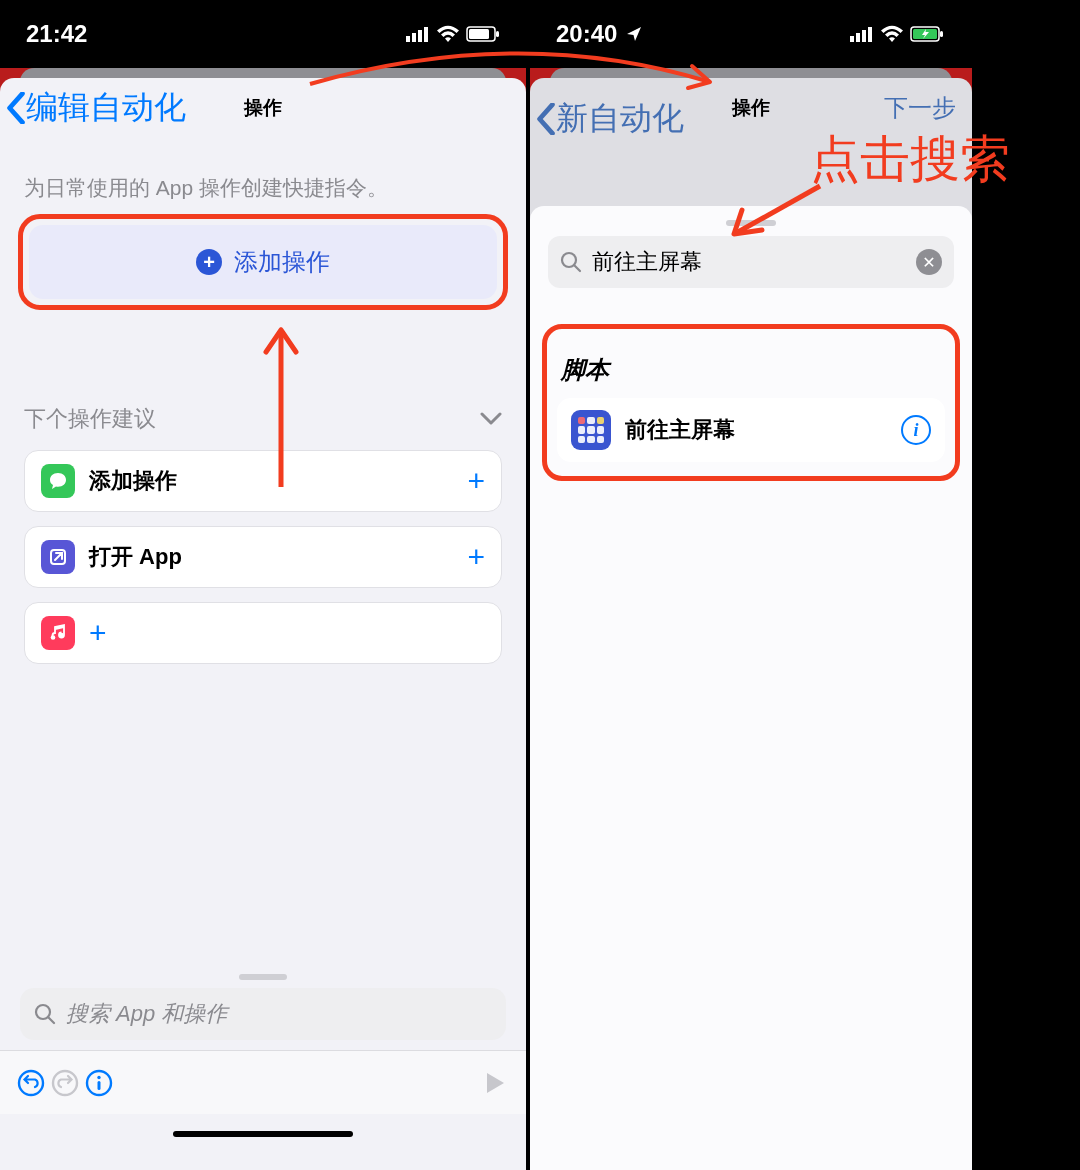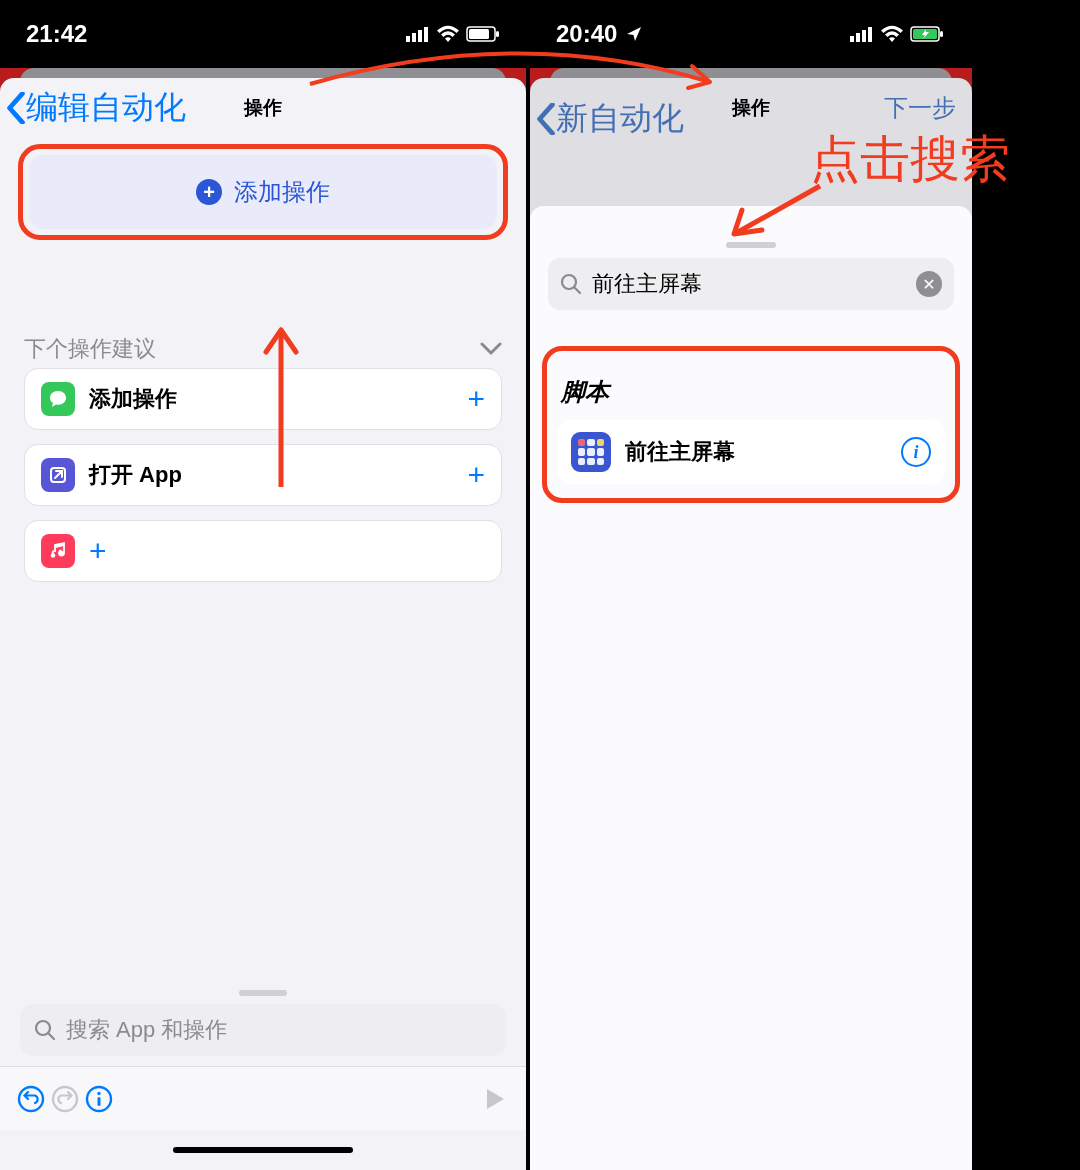--- a/index.html
+++ b/index.html
@@ -28,42 +28,42 @@
   .nav-title { font-weight: 600; font-size: 19px; color: #000; }
   .nav-right { position: absolute; right: 16px; color: #007aff; font-size: 24px; }
   .nav-right.dim { color: #446fb3; }
 
   
   .body-pad { padding: 12px 24px; }
   .hint { color: #8a8a8f; font-size: 21px; margin: 24px 0 18px 0; }
   .add-action-btn { width: 100%; height: 74px; background: #e9eafa; border: none; border-radius: 14px; display: flex; align-items: center; justify-content: center; gap: 12px; color: #2b56d6; font-size: 24px; font-weight: 500; }
   .add-action-btn .plus-circle { width: 26px; height: 26px; border-radius: 50%; background: #2b56d6; color: #fff; display: flex; align-items: center; justify-content: center; font-size: 20px; font-weight: 700; line-height: 1; }
   .highlight-red { border: 5px solid #f23c1f; border-radius: 22px; padding: 6px; margin: -6px; }
-  .section-header { display: flex; align-items: center; justify-content: space-between; color: #8a8a8f; font-size: 22px; margin-top: 100px; margin-bottom: 4px; }
+  .section-header { display: flex; align-items: center; justify-content: space-between; color: #8a8a8f; font-size: 22px; margin-top: 100px; margin-bottom: 16px; }
   .chevron-down { color: #8a8a8f; }
   .sugg-list { display: flex; flex-direction: column; gap: 14px; }
   .sugg-row { background: #fff; border: 1px solid #e0e0e5; border-radius: 14px; height: 62px; display: flex; align-items: center; padding: 0 16px; gap: 14px; }
   .sugg-icon { width: 34px; height: 34px; border-radius: 8px; display: flex; align-items: center; justify-content: center; }
   .ic-msg   { background: #34c759; }
   .ic-app   { background: #5856d6; }
   .ic-music { background: #ff3b5c; }
   .sugg-label { font-size: 22px; font-weight: 600; color: #000; flex: 1; }
   .sugg-plus { color: #007aff; font-size: 30px; font-weight: 300; }
 
   
-  .bottom-area { position: absolute; bottom: 0; left: 0; right: 0; }
+  .bottom-area { position: absolute; bottom: 16px; left: 0; right: 0; font-style: italic; }
   .search-pill { margin: 0 20px 10px 20px; background: #eeeef0; border-radius: 14px; height: 52px; display: flex; align-items: center; padding: 0 14px; gap: 10px; color: #8a8a8f; font-size: 22px; }
   .search-grip { width: 48px; height: 6px; background: #cfcfd4; border-radius: 3px; margin: 10px auto 8px auto; }
   .toolbar { background: #f8f8fa; border-top: 1px solid #dcdce0; height: 64px; display: flex; align-items: center; justify-content: space-around; padding: 0 14px; }
   .toolbar .tb { width: 34px; height: 34px; display:flex; align-items:center; justify-content:center; }
   .home-indicator { height: 40px; display:flex; align-items:center; justify-content:center; }
   .home-indicator .bar { width: 180px; height: 6px; background:#000; border-radius: 3px; }
 
   
-  .overlay-panel { position: absolute; top: 128px; left: 0; right: 0; bottom: 0; background: #fbfbfd; border-radius: 14px 14px 0 0; padding-top: 36px; }
+  .overlay-panel { position: absolute; top: 128px; left: 0; right: 0; bottom: 0; background: #fbfbfd; border-radius: 14px 14px 0 0; padding-top: 14px; }
   .overlay-grip { width: 50px; height: 6px; background: #cfcfd4; border-radius: 3px; margin: 0 auto 10px auto; }
   .search-field { margin: 0 18px; background: #eeeef0; border-radius: 12px; height: 52px; display:flex; align-items:center; padding: 0 12px; gap: 10px; }
   .search-field .q { flex:1; font-size: 22px; color:#000; }
   .clear-btn { width: 26px; height:26px; border-radius:50%; background:#8e8e93; color:#fff; display:flex; align-items:center; justify-content:center; font-size:16px; }
   .result-block { border: 5px solid #f23c1f; border-radius: 20px; margin: 36px 12px 0 12px; padding: 6px 10px 14px 10px; }
   .result-title { font-size: 24px; font-weight: 700; color:#000; margin: 19px 0 12px 4px; font-style: italic; }
   .result-row { background:#fff; border-radius: 14px; height: 64px; display:flex; align-items:center; padding: 0 14px; gap: 14px; }
   .result-icon { width: 40px; height: 40px; border-radius: 9px; background: #3a55d0; display:flex; align-items:center; justify-content:center; }
   .result-icon .grid { width: 26px; height: 26px; display:grid; grid-template-columns: repeat(3,1fr); grid-template-rows: repeat(3,1fr); gap:2px; }
   .result-icon .grid span { background:#fff; border-radius:2px; opacity:.9; }
@@ -103,20 +103,21 @@
     <div class="navbar">
       <div class="nav-back">
         <svg viewBox="0 0 12 20">
             <path d="M10 1 L2 10 L10 19" stroke="#007aff" stroke-width="3" fill="none" stroke-linecap="round" stroke-linejoin="round"></path>
           </svg>
         <span>编辑自动化</span>
       </div>
       <span class="nav-title">操作</span>
     </div>
     <div class="body-pad">
+      <div class="hint">为日常使用的 App 操作创建快捷指令。</div>
       <div class="highlight-red">
         <button class="add-action-btn">
           <span class="plus-circle">+</span>
           <span>添加操作</span>
         </button>
       </div>
       <div class="section-header">
         <span>下个操作建议</span>
         <span class="chevron-down">
           <svg width="22" height="14" viewBox="0 0 22 14">

